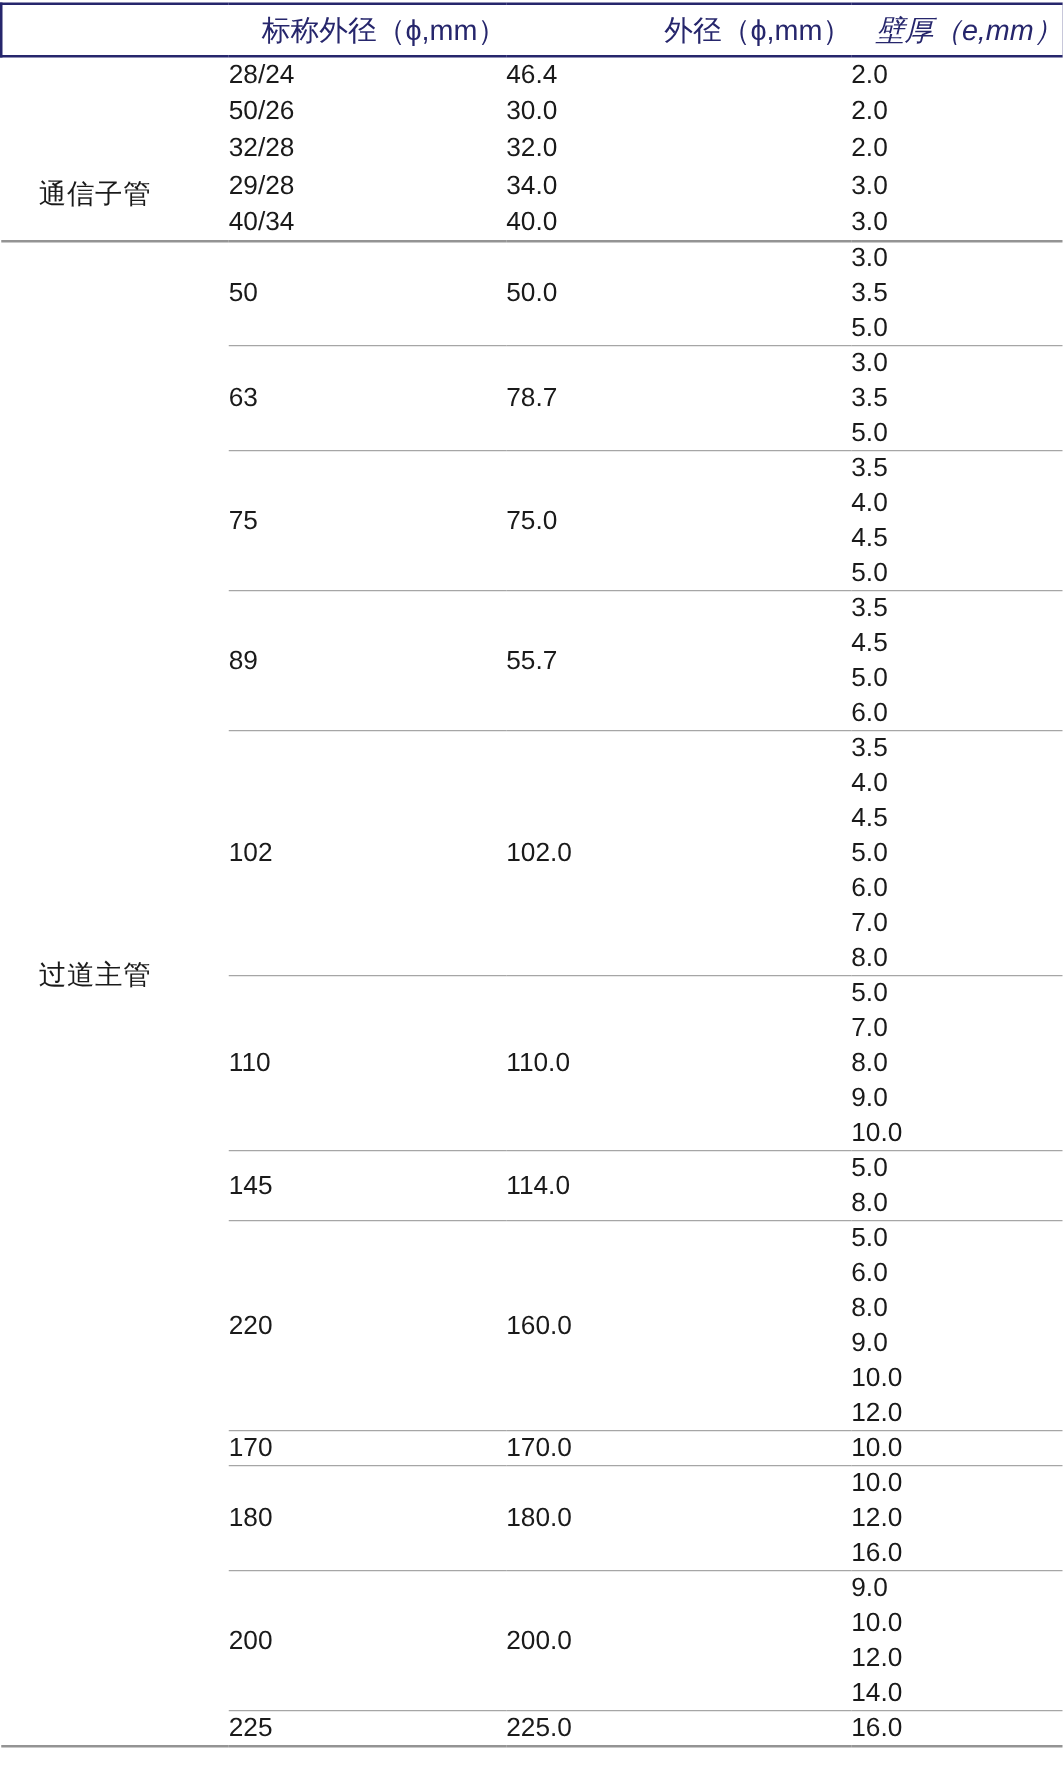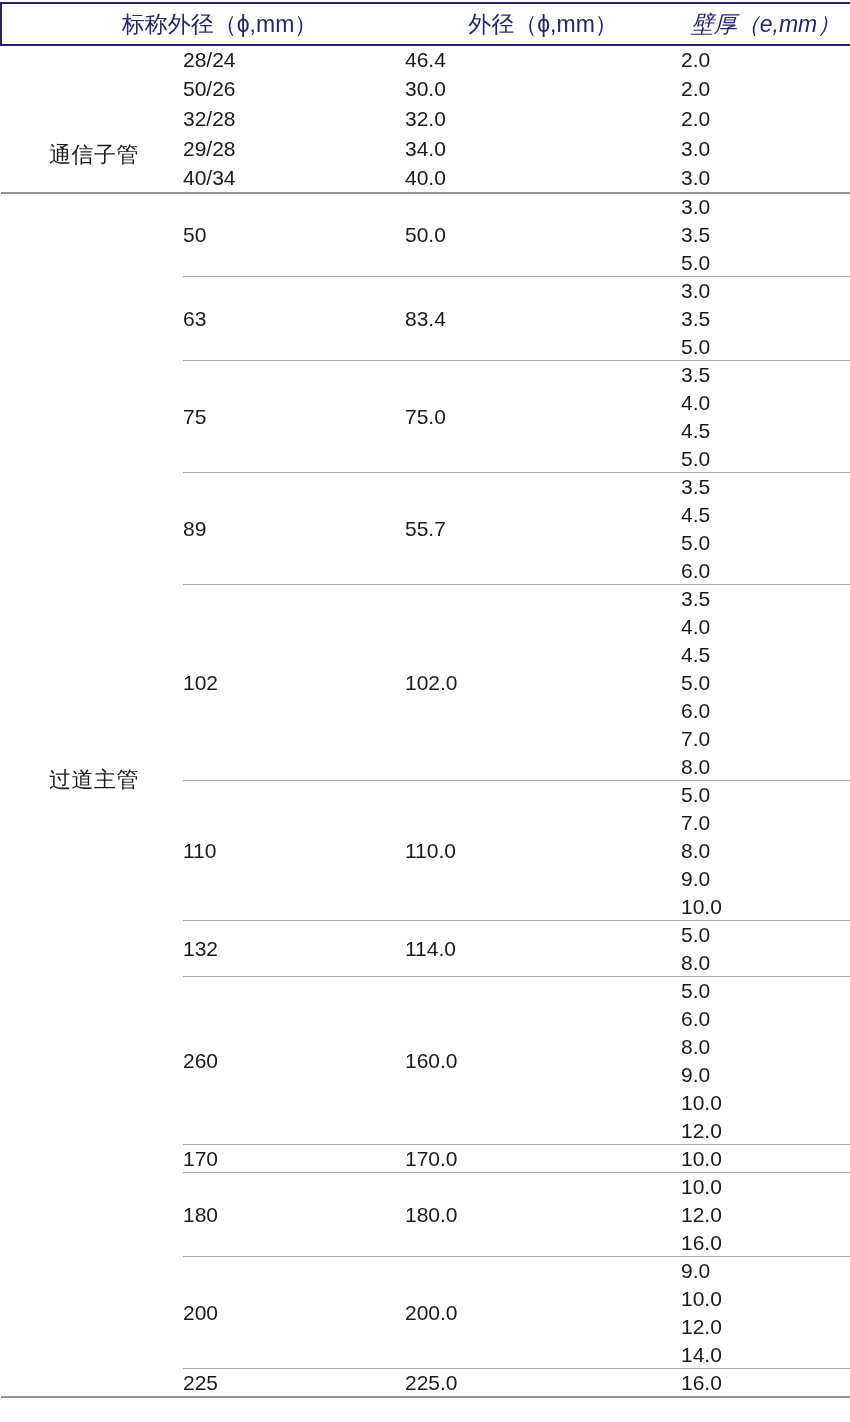--- a/index.html
+++ b/index.html
@@ -18,40 +18,40 @@
     width: 850px;
     border-collapse: collapse;
     table-layout: fixed;
     border-bottom: 2px solid var(--line-strong, #949494);
   }
 
   thead th {
     font-size: 23px;
     font-weight: normal;
     color: var(--navy, #26266c);
-    text-align: center;
+    text-align: right;
     height: 42px;
     vertical-align: middle;
     padding: 0;
     border-top: 2px solid var(--navy, #26266c);
     border-bottom: 2px solid var(--navy, #26266c);
   }
   th.h-first { padding-left: 32px; border-left: 2px solid var(--navy, #26266c); }
   th.h-last  { border-right: 2px solid var(--navy, #26266c); font-style: italic; }
 
   td {
     padding: 0;
     font-size: 21px;
     vertical-align: middle;
     color: #1a1a1a;
   }
   tr.g0 { height: 29.6px; }
   tr.g1 { height: 28px; }
 
-  td.group-cell { padding-left: 48px; font-size: 22px; letter-spacing: 0.5px; }
+  td.group-cell { padding-left: 30px; font-size: 22px; letter-spacing: 0.5px; }
   td.group-cell.gc0 { padding-top: 72px; }   
   td.group-cell.gc1 { padding-bottom: 30px; }
 
   td.sub-sep   { border-top: 1px solid var(--line-light, #a6a6a6); }
   td.group-sep { border-top: 2px solid var(--line-strong, #949494); }
 </style>
 </head>
 <body>
 
 <div class="page">
@@ -103,21 +103,21 @@
           <td class="group-sep">3.0</td>
         </tr>
         <tr class="g1">
           <td class="">3.5</td>
         </tr>
         <tr class="g1">
           <td class="">5.0</td>
         </tr>
         <tr class="g1">
           <td rowspan="3" class="sub-sep">63</td>
-          <td rowspan="3" class="sub-sep">83.4</td>
+          <td rowspan="3" class="sub-sep">78.7</td>
           <td class="sub-sep">3.0</td>
         </tr>
         <tr class="g1">
           <td class="">3.5</td>
         </tr>
         <tr class="g1">
           <td class="">5.0</td>
         </tr>
         <tr class="g1">
           <td rowspan="4" class="sub-sep">75</td>
@@ -181,29 +181,29 @@
         <tr class="g1">
           <td class="">8.0</td>
         </tr>
         <tr class="g1">
           <td class="">9.0</td>
         </tr>
         <tr class="g1">
           <td class="">10.0</td>
         </tr>
         <tr class="g1">
-          <td rowspan="2" class="sub-sep">132</td>
+          <td rowspan="2" class="sub-sep">145</td>
           <td rowspan="2" class="sub-sep">114.0</td>
           <td class="sub-sep">5.0</td>
         </tr>
         <tr class="g1">
           <td class="">8.0</td>
         </tr>
         <tr class="g1">
-          <td rowspan="6" class="sub-sep">260</td>
+          <td rowspan="6" class="sub-sep">220</td>
           <td rowspan="6" class="sub-sep">160.0</td>
           <td class="sub-sep">5.0</td>
         </tr>
         <tr class="g1">
           <td class="">6.0</td>
         </tr>
         <tr class="g1">
           <td class="">8.0</td>
         </tr>
         <tr class="g1">

